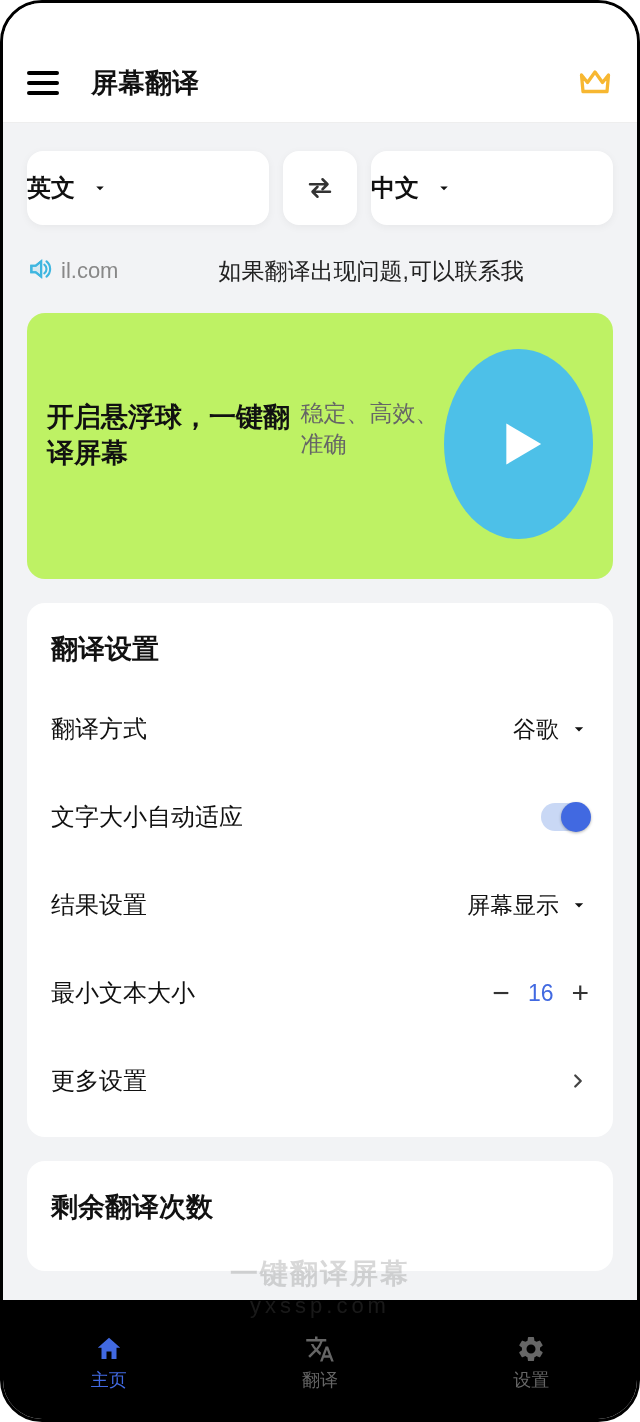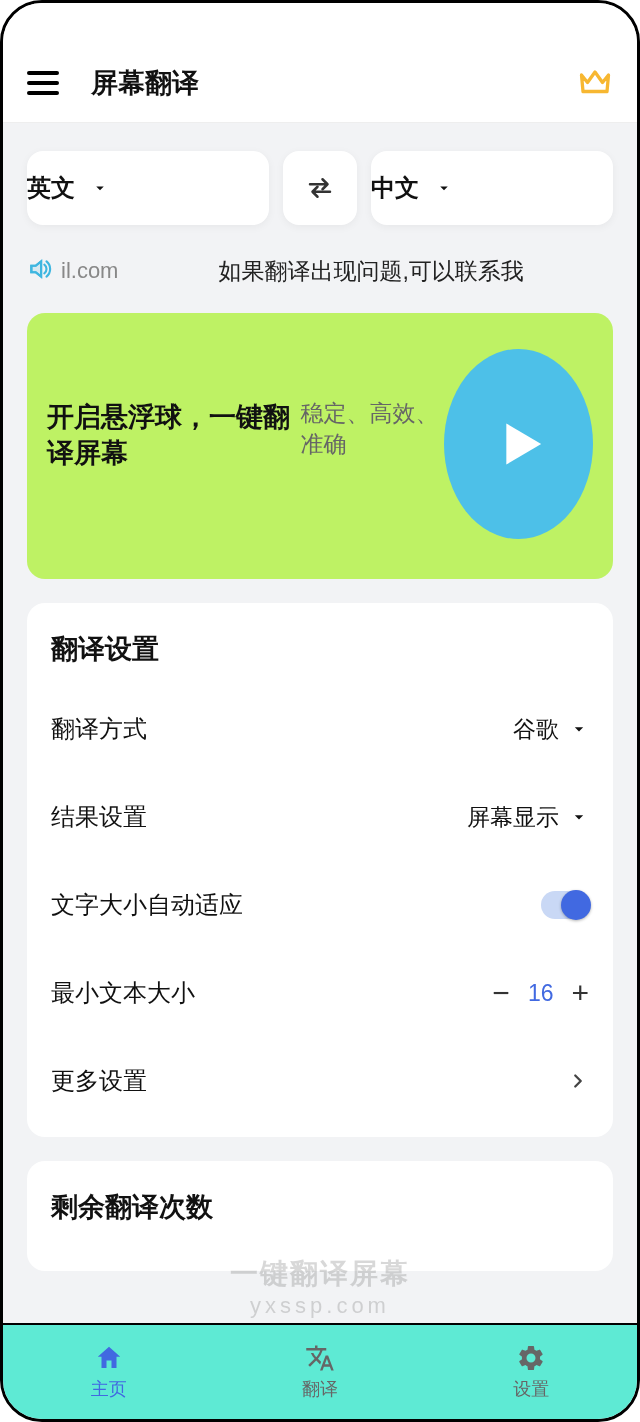--- a/index.html
+++ b/index.html
@@ -85,22 +85,22 @@
     .stepper-value { font-size: 23px; color: #4169e1; font-weight: 500; }
     .chevron { color: #444; }
     .remaining-card { background: #fff; border-radius: 18px; padding: 28px 24px; }
     .watermark {
       position: absolute; bottom: 100px; left: 50%; transform: translateX(-50%);
       text-align: center; opacity: 0.25; pointer-events: none; z-index: 5;
     }
     .watermark-main { font-size: 28px; font-weight: 700; color: #666; letter-spacing: 2px; }
     .watermark-sub { font-size: 22px; color: #666; letter-spacing: 4px; }
     .bottom-nav {
-      position: absolute; bottom: 0; left: 0; right: 0; height: 96px;
-      background: #5eead4; display: flex; border-top: 2px solid #000000;
+      position: absolute; bottom: 0; left: 0; right: 0; height: 119px;
+      background: #000000; display: flex; border-top: 6px solid #000000;
     }
     .nav-item {
       flex: 1; display: flex; flex-direction: column; align-items: center;
       justify-content: center; gap: 4px; cursor: pointer;
     }
     .nav-label { font-size: 18px; font-weight: 500; }
     .nav-active { color: #4169e1; }
     .nav-inactive { color: #666; }
   </style>
 </head>
@@ -174,35 +174,35 @@
         <span class="setting-label">翻译方式</span>
         <span class="setting-value">
           <span>谷歌</span>
           <svg width="20" height="20" viewBox="0 0 24 24" fill="#111">
               <path d="M7 10l5 5 5-5z"></path>
             </svg>
         </span>
       </div>
 
       <div class="setting-row">
+        <span class="setting-label">文字大小自动适应</span>
+        <div class="toggle"></div>
+      </div>
+
+      <div class="setting-row">
         <span class="setting-label">结果设置</span>
         <span class="setting-value">
           <span>屏幕显示</span>
           <svg width="20" height="20" viewBox="0 0 24 24" fill="#111">
               <path d="M7 10l5 5 5-5z"></path>
             </svg>
         </span>
       </div>
 
       <div class="setting-row">
-        <span class="setting-label">文字大小自动适应</span>
-        <div class="toggle"></div>
-      </div>
-
-      <div class="setting-row">
         <span class="setting-label">最小文本大小</span>
         <div class="stepper">
           <span class="stepper-btn">−</span>
           <span class="stepper-value">16</span>
           <span class="stepper-btn">+</span>
         </div>
       </div>
 
       <div class="setting-row">
         <span class="setting-label">更多设置</span>

